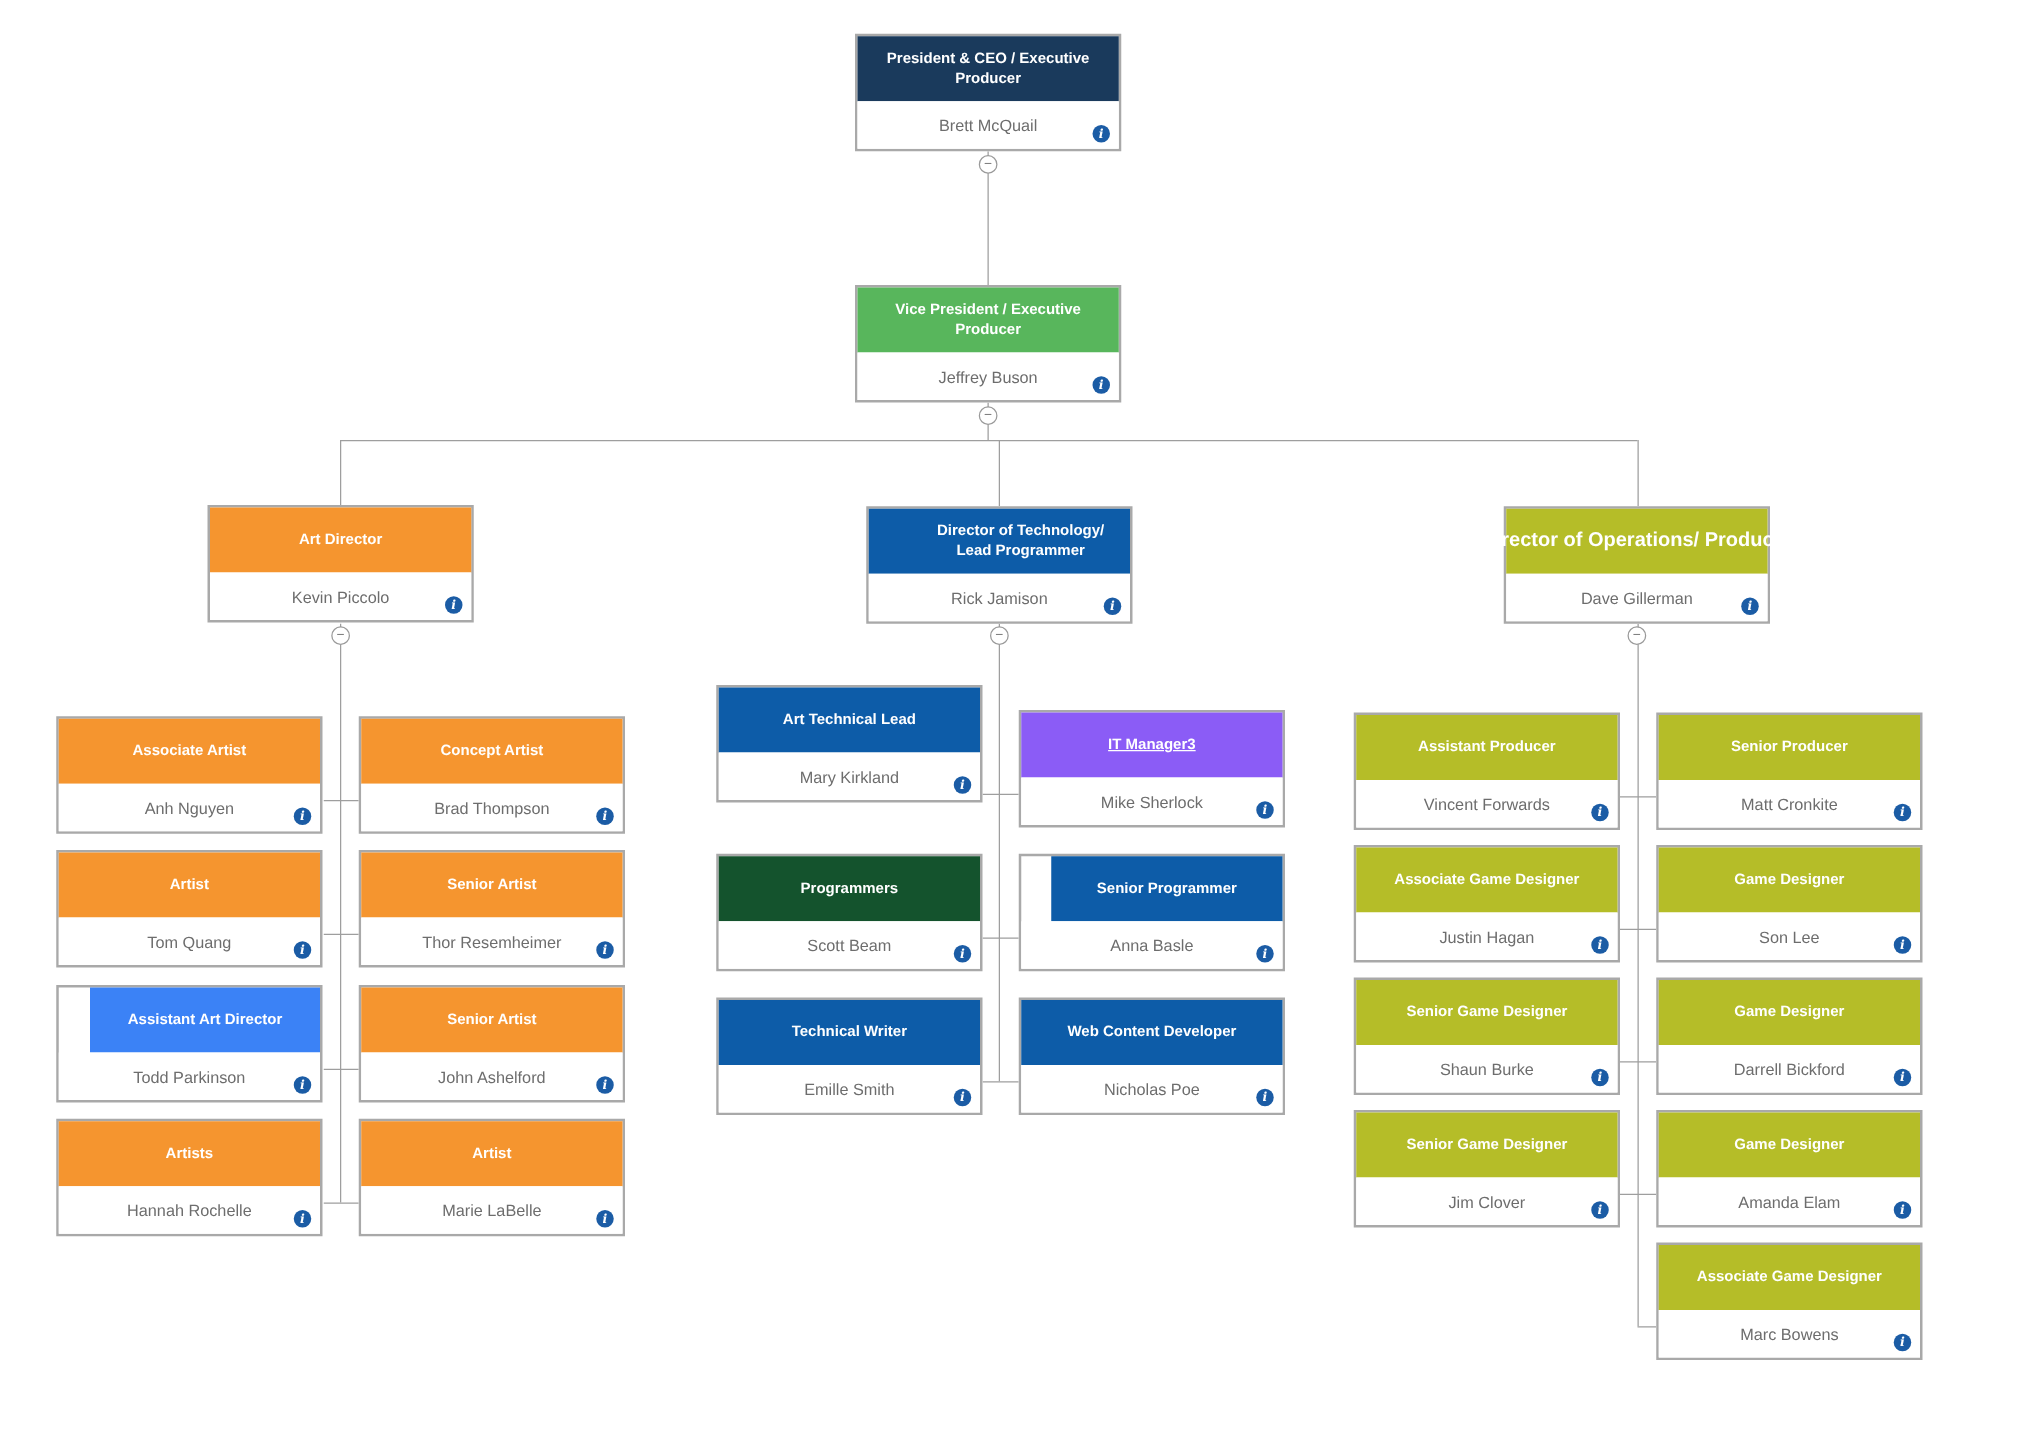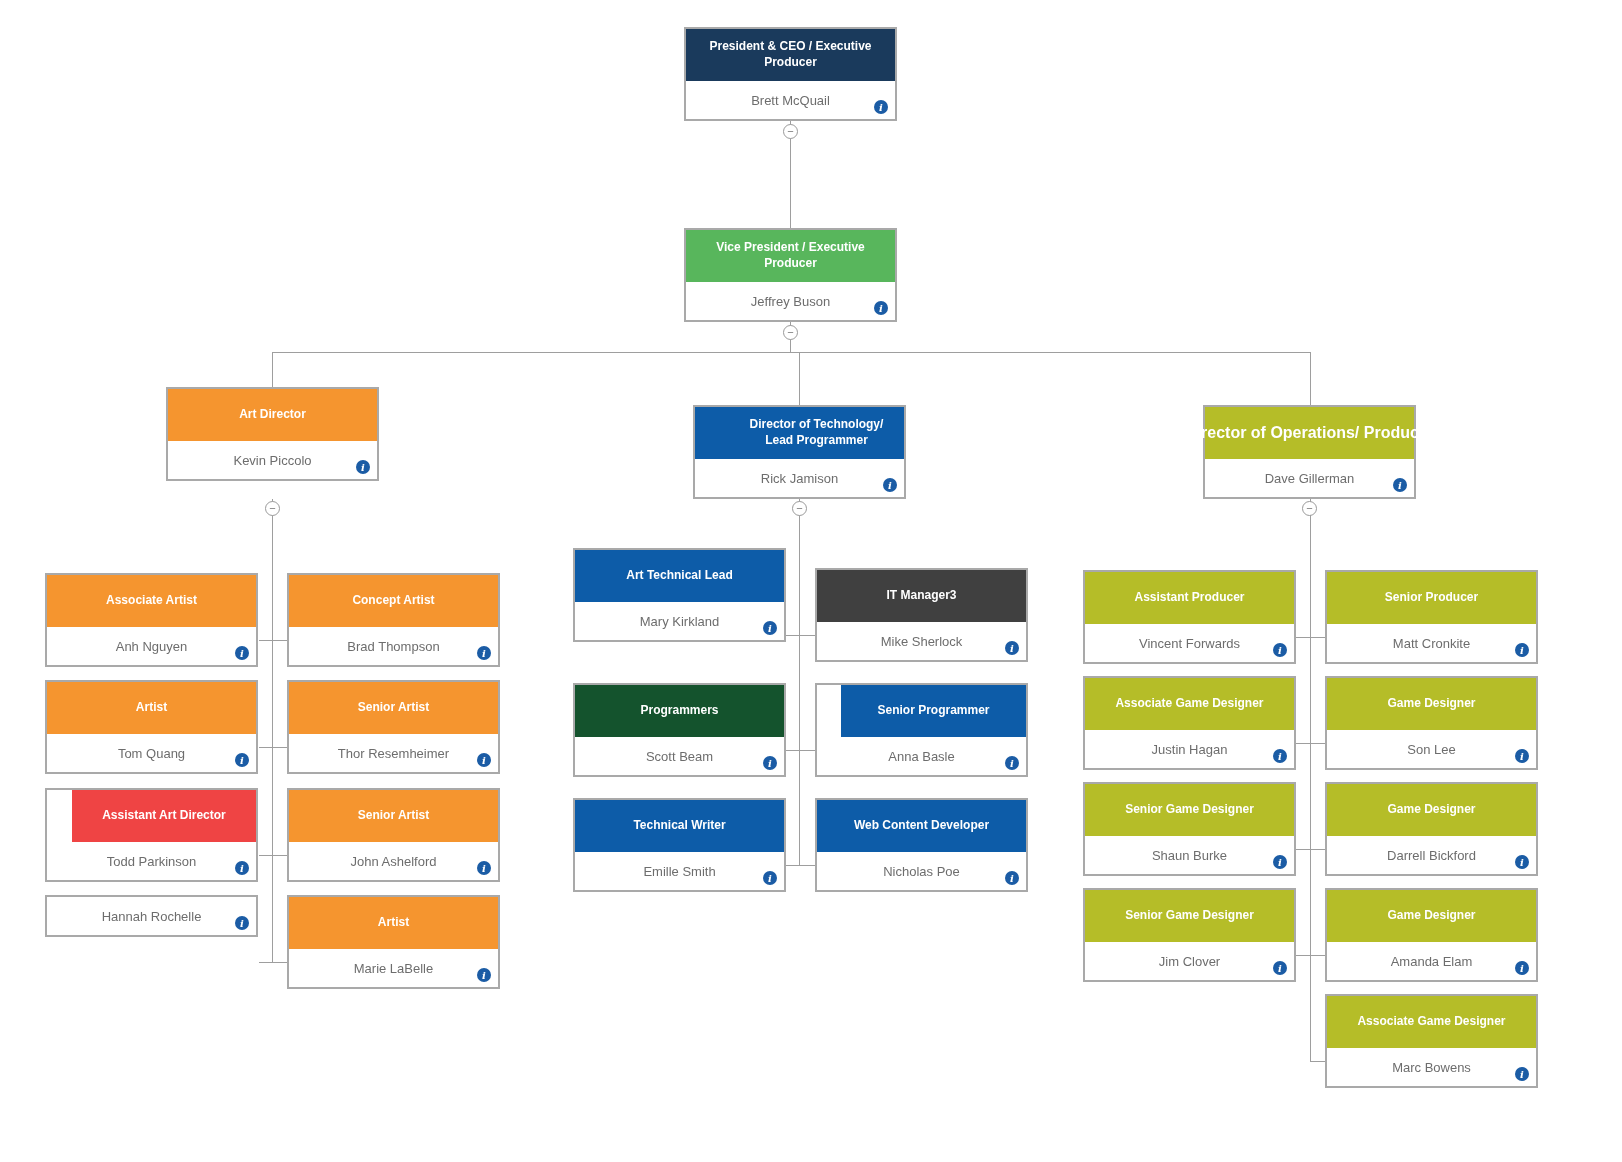--- a/index.html
+++ b/index.html
@@ -89,21 +89,21 @@
   </div>
 
   <div class="node" style="left:684px;top:228px">
     <div class="hdr" style="background-color: rgb(88, 182, 92);">Vice President / Executive Producer</div>
     <div class="bod">
       <span>Jeffrey Buson</span>
       <span class="info">i</span>
     </div>
   </div>
 
-  <div class="node" style="left:166px;top:387px">
+  <div class="node" style="left:166px;top:404px">
     <div class="hdr" style="background-color: rgb(245, 149, 47);">Art Director</div>
     <div class="bod">
       <span>Kevin Piccolo</span>
       <span class="info">i</span>
     </div>
   </div>
 
   <div class="node" style="left:693px;top:405px">
     <div class="hdr" style="background-color: rgb(13, 92, 168); padding-left: 44px;">Director of Technology/ Lead Programmer</div>
     <div class="bod">
@@ -142,34 +142,35 @@
     </div>
   </div>
   <div class="node" style="left:287px;top:680px">
     <div class="hdr" style="background-color: rgb(245, 149, 47);">Senior Artist</div>
     <div class="bod">
       <span>Thor Resemheimer</span>
       <span class="info">i</span>
     </div>
   </div>
   <div class="node" style="left:45px;top:788px">
-    <div class="hdr" style="background-color: #ef4444; margin-left: 25px;">Assistant Art Director</div>
+    <div class="hdr" style="background-color: #3b82f6; margin-left: 25px;">Assistant Art Director</div>
     <div class="bod">
       <span>Todd Parkinson</span>
       <span class="info">i</span>
     </div>
   </div>
   <div class="node" style="left:287px;top:788px">
     <div class="hdr" style="background-color: rgb(245, 149, 47);">Senior Artist</div>
     <div class="bod">
       <span>John Ashelford</span>
       <span class="info">i</span>
     </div>
   </div>
   <div class="node" style="left:45px;top:895px">
+    <div class="hdr" style="background-color: rgb(245, 149, 47);">Artists</div>
     <div class="bod">
       <span>Hannah Rochelle</span>
       <span class="info">i</span>
     </div>
   </div>
   <div class="node" style="left:287px;top:895px">
     <div class="hdr" style="background-color: rgb(245, 149, 47);">Artist</div>
     <div class="bod">
       <span>Marie LaBelle</span>
       <span class="info">i</span>
@@ -177,21 +178,21 @@
   </div>
 
   <div class="node" style="left:573px;top:548px">
     <div class="hdr" style="background-color: rgb(13, 92, 168);">Art Technical Lead</div>
     <div class="bod">
       <span>Mary Kirkland</span>
       <span class="info">i</span>
     </div>
   </div>
   <div class="node" style="left:815px;top:568px">
-    <div class="hdr" style="background-color: #404040;">IT Manager3</div>
+    <div class="hdr" style="background-color: #8b5cf6; text-decoration: underline;">IT Manager3</div>
     <div class="bod">
       <span>Mike Sherlock</span>
       <span class="info">i</span>
     </div>
   </div>
   <div class="node" style="left:573px;top:683px">
     <div class="hdr" style="background-color: #14532d;">Programmers</div>
     <div class="bod">
       <span>Scott Beam</span>
       <span class="info">i</span>

